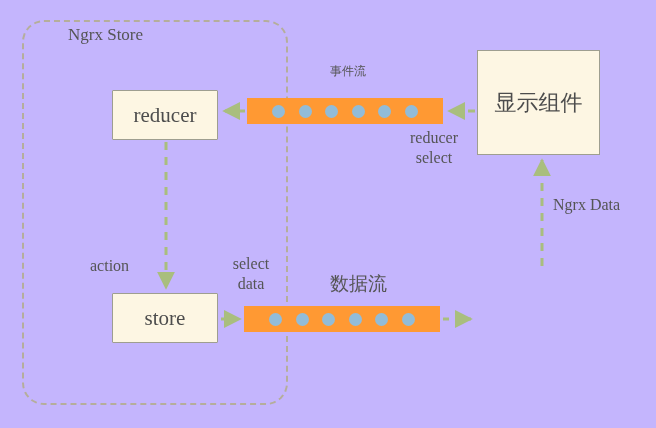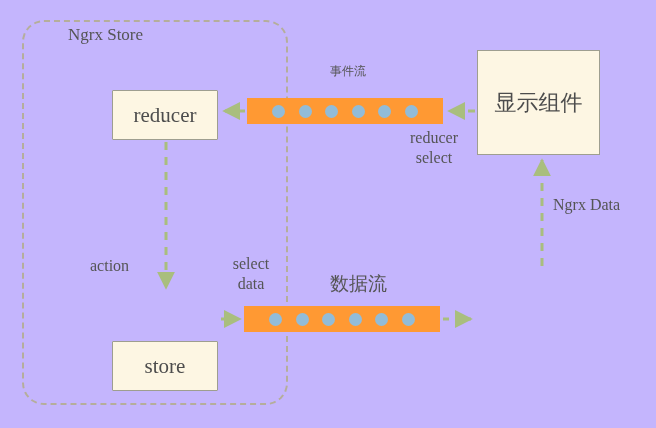--- a/index.html
+++ b/index.html
@@ -50,21 +50,21 @@
     background: #fdf6e3;
     border: 1.5px solid #9e9e90;
     border-radius: 1px;
     display: flex;
     align-items: center;
     justify-content: center;
     font-size: 21px;
     color: #4d4d4d;
   }
   #node-reducer { left: 112px; top: 90px; width: 106px; height: 50px; }
-  #node-store   { left: 112px; top: 293px; width: 106px; height: 50px; margin-top: 48px; }
+  #node-store   { left: 112px; top: 293px; width: 106px; height: 50px; }
 
   
   .node-square {
     position: absolute;
     box-sizing: border-box;
     background: #fdf6e3;
     border: 1.5px solid #9e9e90;
     display: flex;
     align-items: center;
     justify-content: center;

